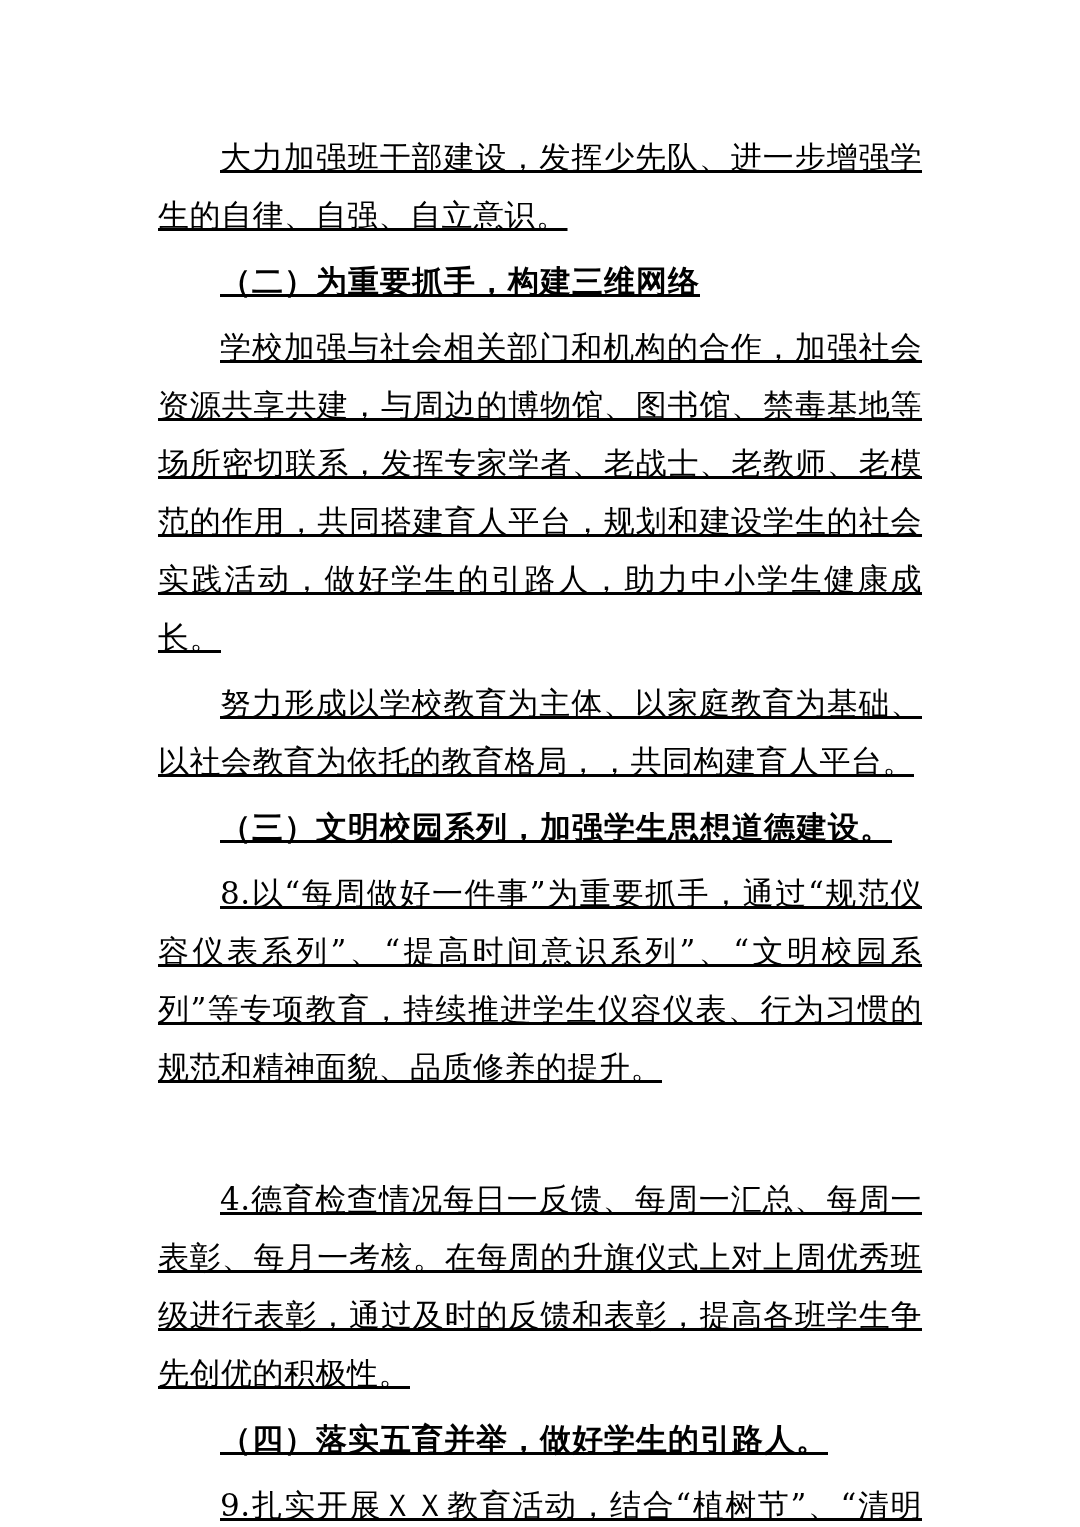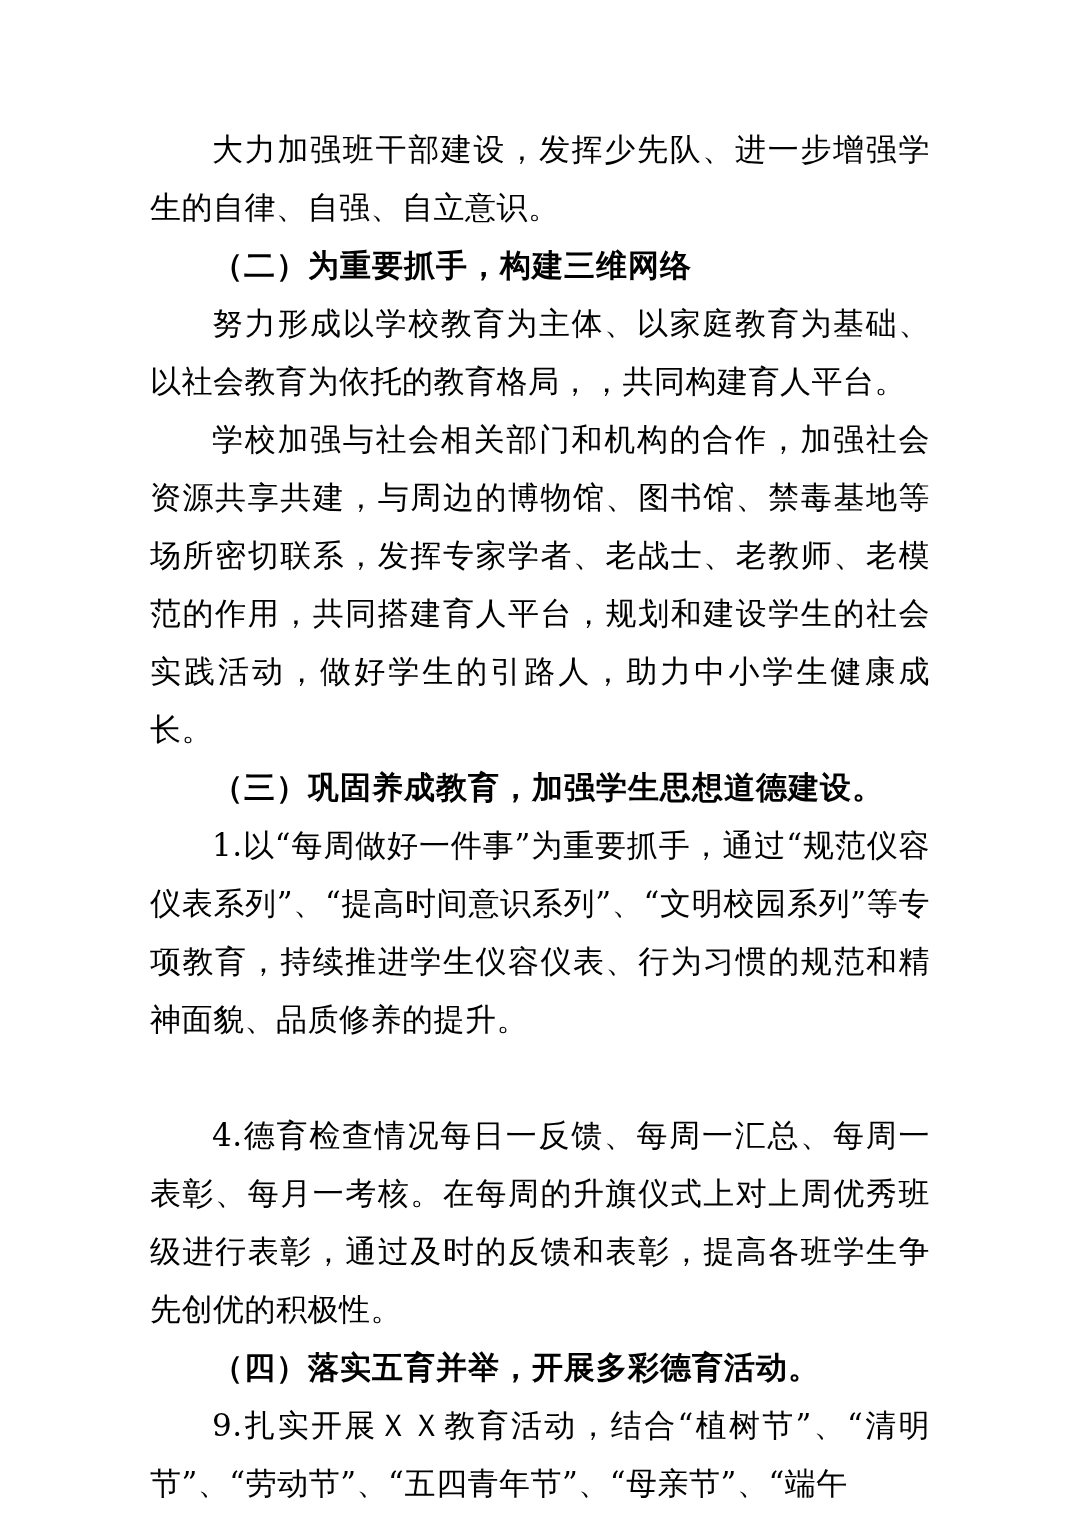--- a/index.html
+++ b/index.html
@@ -22,21 +22,22 @@
     padding: 120px 150px 40px 150px;
   }
   .doc-body {
     font-size: 31px;
     line-height: 58px;
     text-align: justify;
     text-justify: inter-ideograph;
     letter-spacing: 0.5px;
   }
   p {
-    margin: 0;
+    margin: 8px;
+    text-decoration: underline;
   }
   .para {
     text-indent: 2em;
   }
   .heading {
     text-indent: 2em;
     font-weight: bold;
     font-family: "DejaVu Serif", "Liberation Serif", serif;
     letter-spacing: 1px;
   }
@@ -47,30 +48,30 @@
 </head>
 <body>
 
 <div class="page">
   <div class="doc-body">
 
     <p class="para">大力加强班干部建设，发挥少先队、进一步增强学生的自律、自强、自立意识。</p>
 
     <p class="heading">（二）为重要抓手，构建三维网络</p>
 
+    <p class="para">学校加强与社会相关部门和机构的合作，加强社会资源共享共建，与周边的博物馆、图书馆、禁毒基地等场所密切联系，发挥专家学者、老战士、老教师、老模范的作用，共同搭建育人平台，规划和建设学生的社会实践活动，做好学生的引路人，助力中小学生健康成长。</p>
+
     <p class="para">努力形成以学校教育为主体、以家庭教育为基础、以社会教育为依托的教育格局，，共同构建育人平台。</p>
 
-    <p class="para">学校加强与社会相关部门和机构的合作，加强社会资源共享共建，与周边的博物馆、图书馆、禁毒基地等场所密切联系，发挥专家学者、老战士、老教师、老模范的作用，共同搭建育人平台，规划和建设学生的社会实践活动，做好学生的引路人，助力中小学生健康成长。</p>
+    <p class="heading">（三）文明校园系列，加强学生思想道德建设。</p>
 
-    <p class="heading">（三）巩固养成教育，加强学生思想道德建设。</p>
-
-    <p class="para">1.以“每周做好一件事”为重要抓手，通过“规范仪容仪表系列”、“提高时间意识系列”、“文明校园系列”等专项教育，持续推进学生仪容仪表、行为习惯的规范和精神面貌、品质修养的提升。</p>
+    <p class="para">8.以“每周做好一件事”为重要抓手，通过“规范仪容仪表系列”、“提高时间意识系列”、“文明校园系列”等专项教育，持续推进学生仪容仪表、行为习惯的规范和精神面貌、品质修养的提升。</p>
 
     <div class="gap"></div>
 
     <p class="para">4.德育检查情况每日一反馈、每周一汇总、每周一表彰、每月一考核。在每周的升旗仪式上对上周优秀班级进行表彰，通过及时的反馈和表彰，提高各班学生争先创优的积极性。</p>
 
-    <p class="heading">（四）落实五育并举，开展多彩德育活动。</p>
+    <p class="heading">（四）落实五育并举，做好学生的引路人。</p>
 
     <p class="para">9.扎实开展ＸＸ教育活动，结合“植树节”、“清明节”、“劳动节”、“五四青年节”、“母亲节”、“端午</p>
 
   </div>
 </div>
 
 </body></html>

